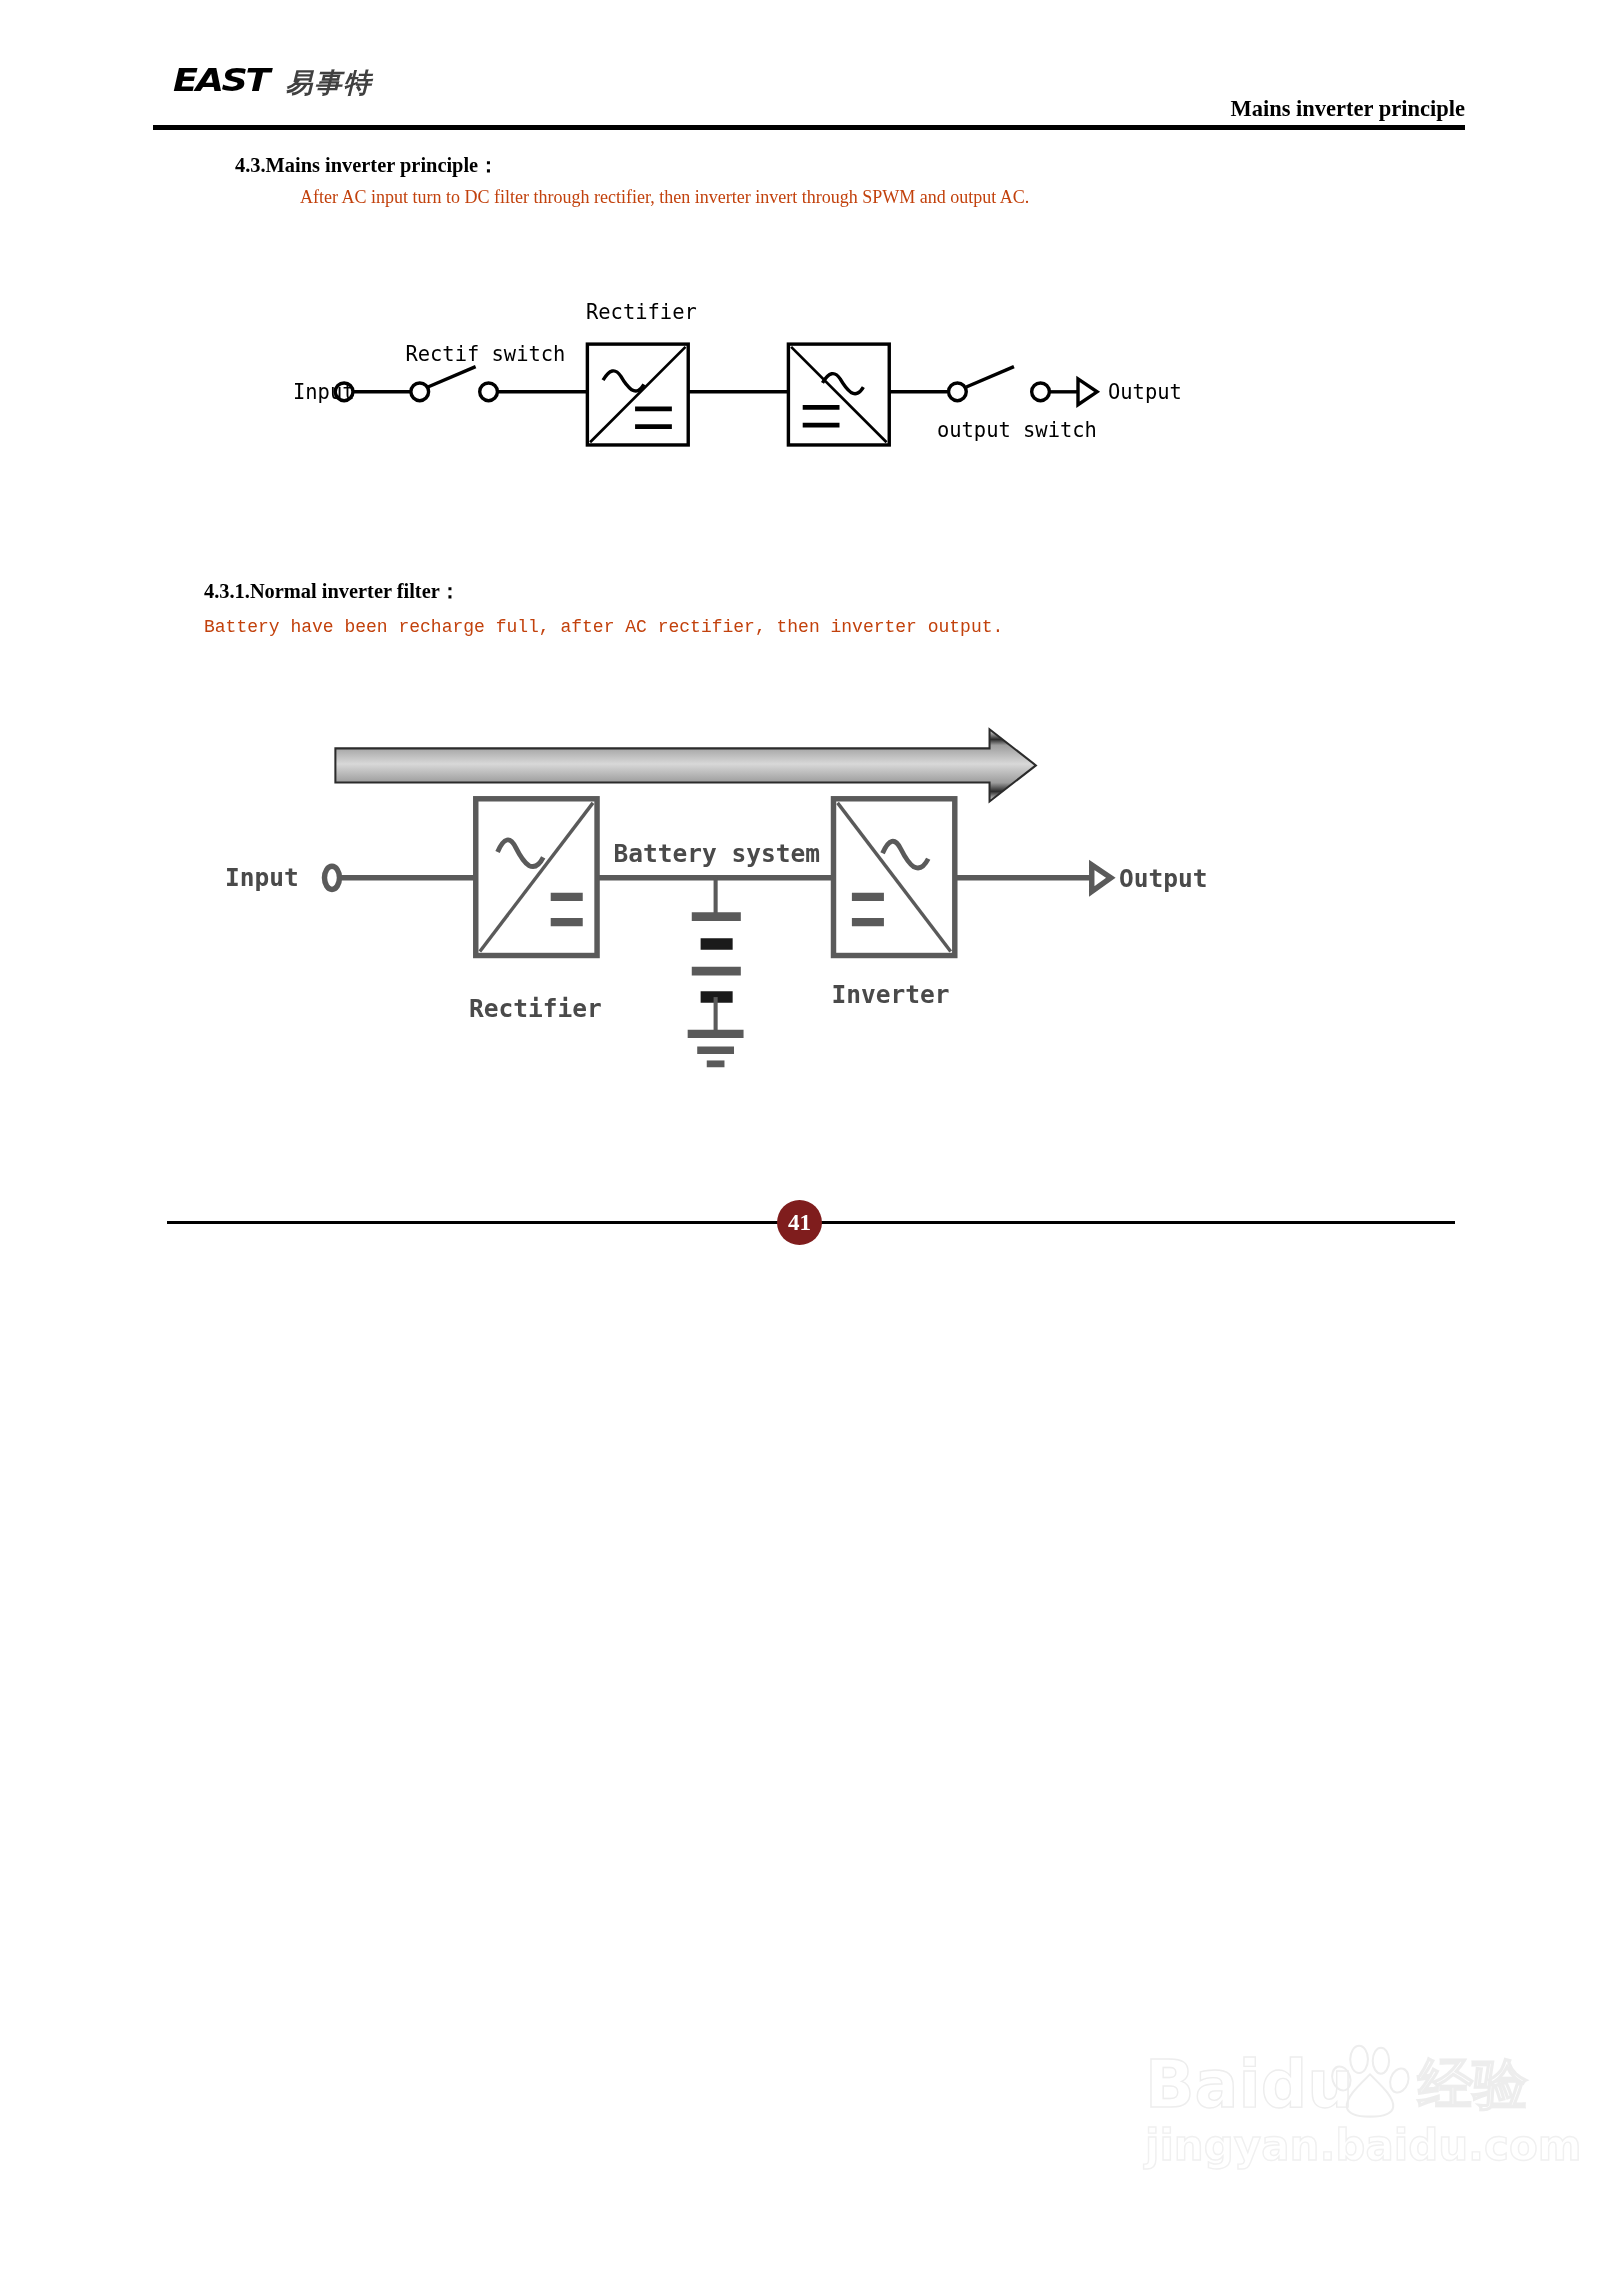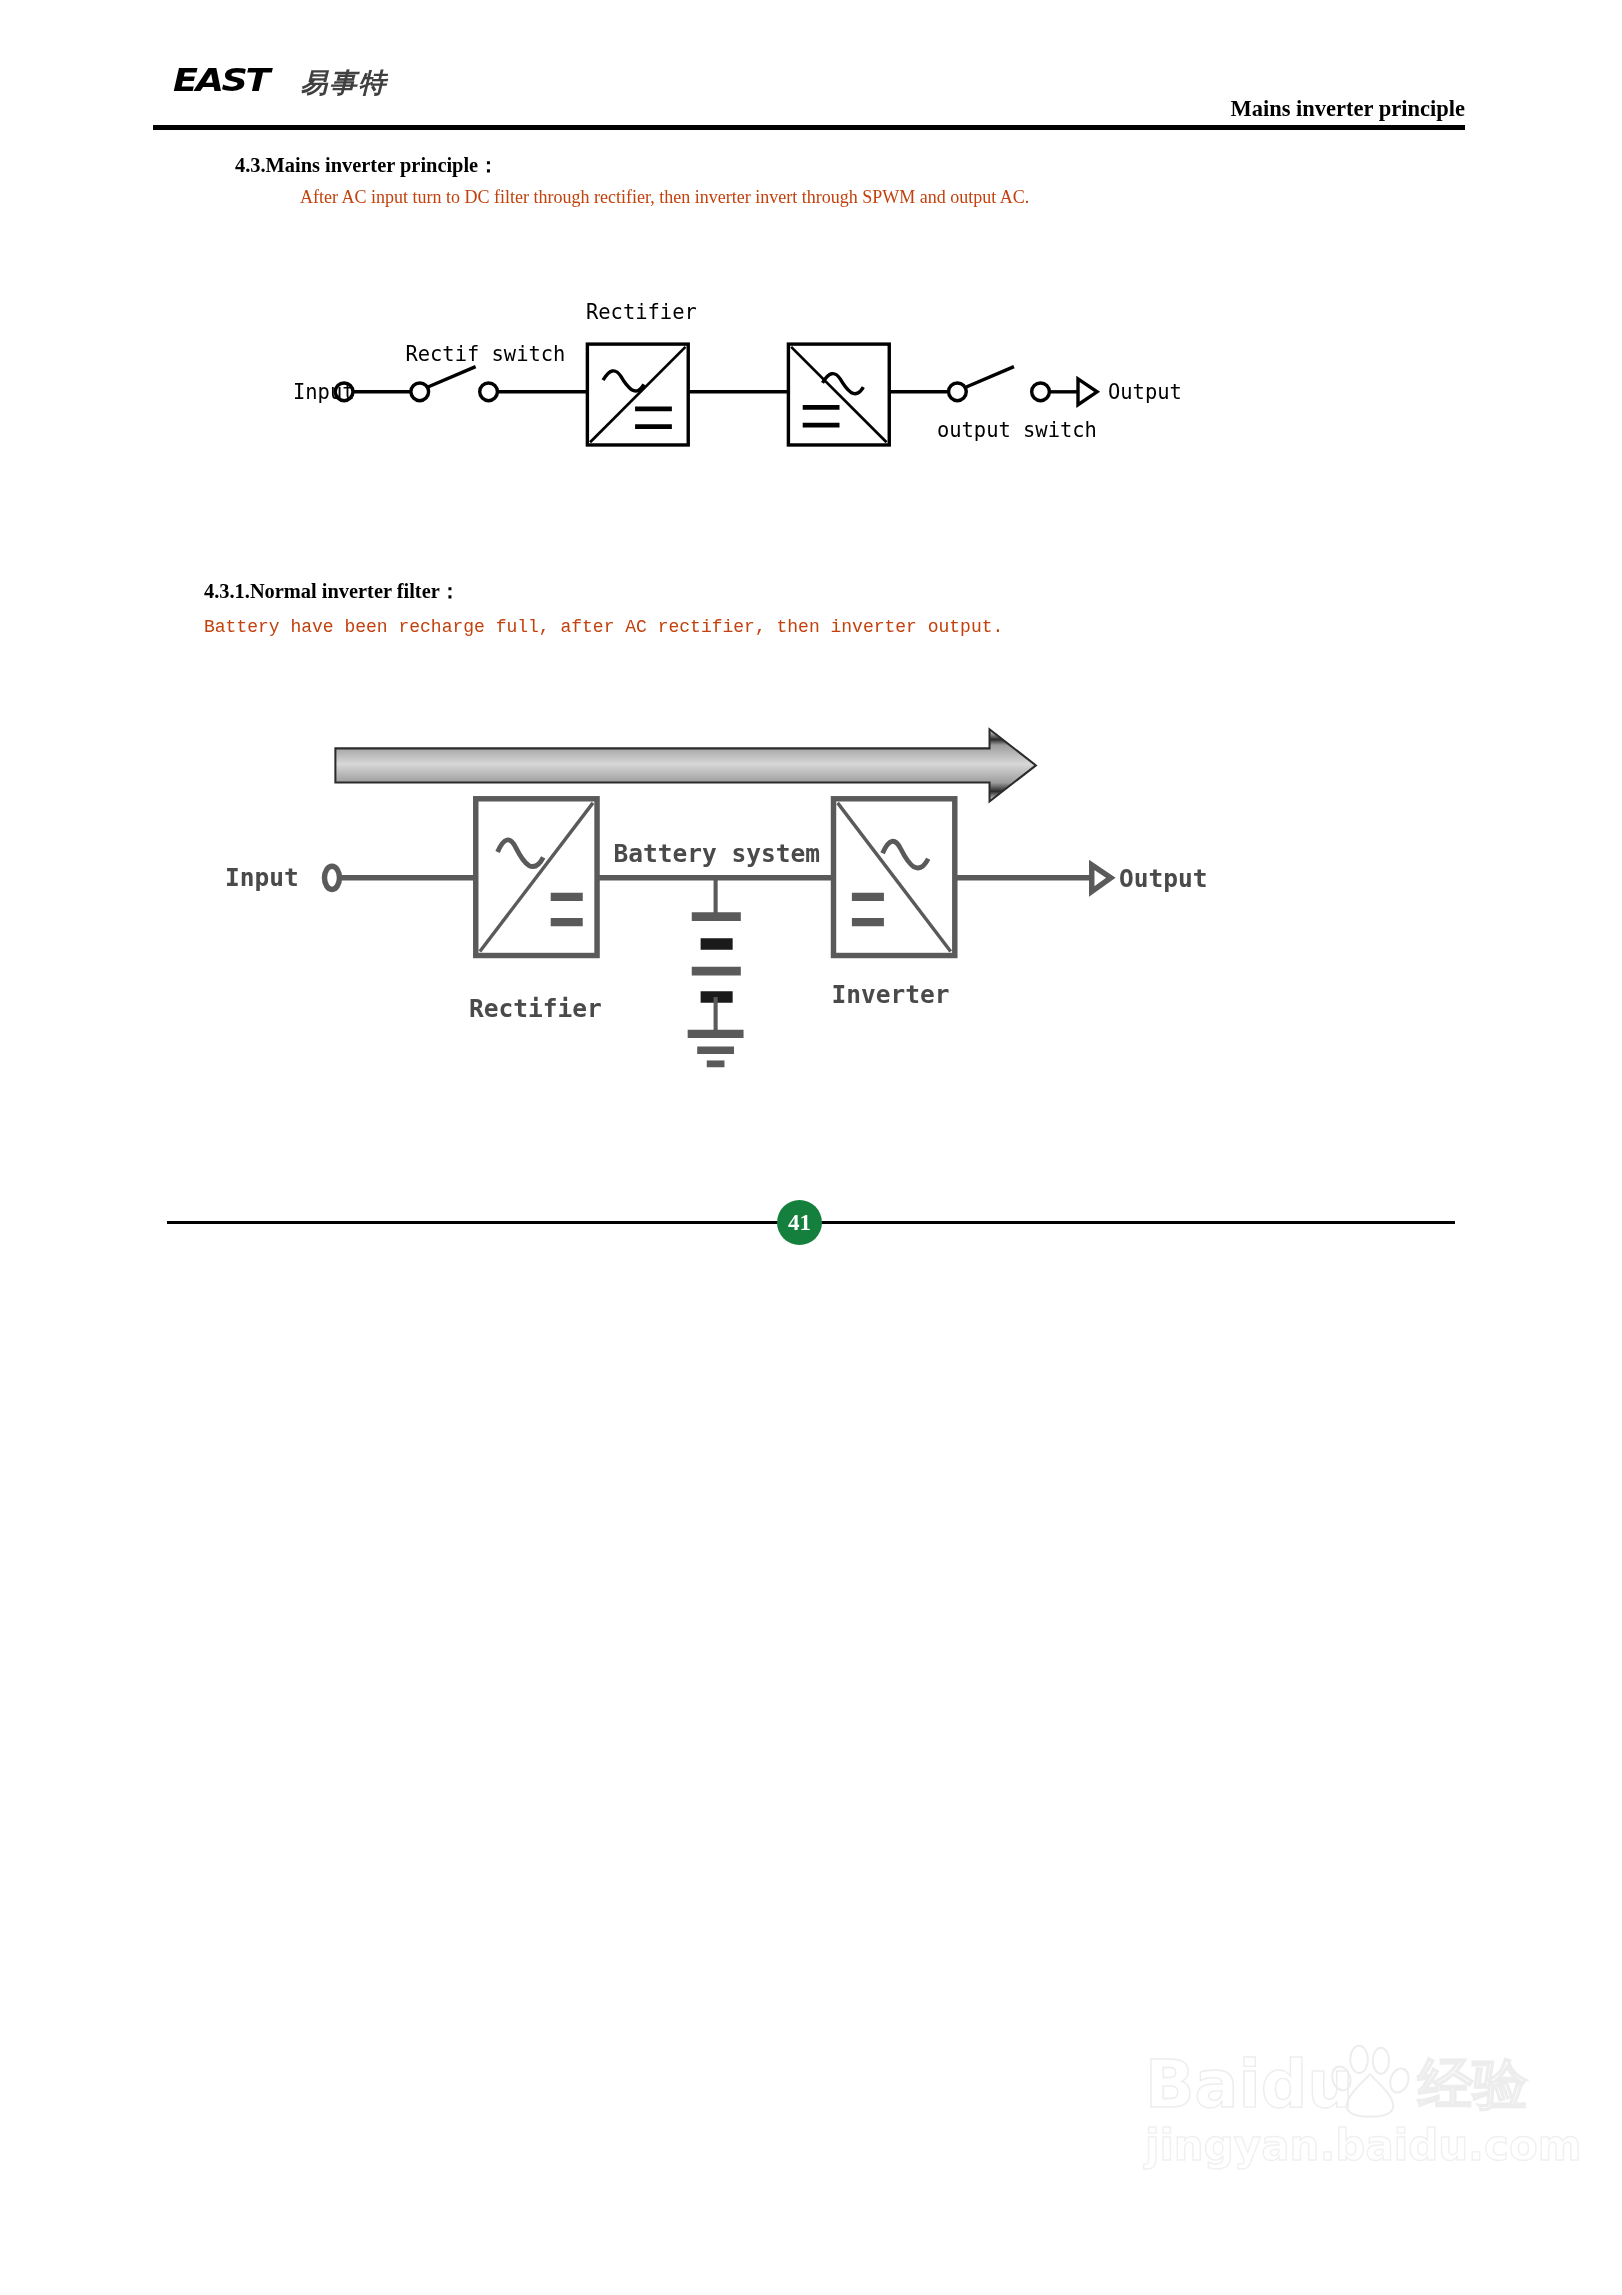--- a/index.html
+++ b/index.html
@@ -11,21 +11,21 @@
     overflow:hidden;
   }
   .page { position:absolute; inset:0; }
 
   
   .header {
     position:absolute; left:153px; top:65px; width:1312px; height:65px;
   }
   .logo-wrap {
     position:absolute; left:20.4px; top:0px;
-    display:flex; align-items:flex-end; gap:26px;
+    display:flex; align-items:flex-end; gap:11px;
   }
   .logo-east {
     font-family:"DejaVu Sans", sans-serif;
     font-weight:bold; font-style:italic;
     font-size:31px; letter-spacing:-2px;
     color:#000; line-height:1;
     transform:scaleX(1.18) scaleY(1.05);
     transform-origin:left bottom;
   }
   .logo-cn {
@@ -70,21 +70,21 @@
   #diagram2 { left:225px; top:695px; width:1063px; height:382px; }
 
   
   .footer-rule {
     position:absolute; left:167px; top:1221px; width:1288px; height:3.4px;
     background:#000;
   }
   .footer-badge {
     position:absolute; left:777px; top:1200px;
     width:45px; height:45px; border-radius:50%;
-    background:#15803d; color:#fff;
+    background:#7f1d1d; color:#fff;
     font-family:"Liberation Serif", serif;
     font-weight:bold; font-size:23px;
     display:flex; align-items:center; justify-content:center;
   }
 
   
   .watermark {
     position:absolute; left:1145px; top:2051px;
     width:395px; height:170px;
     opacity:1;

